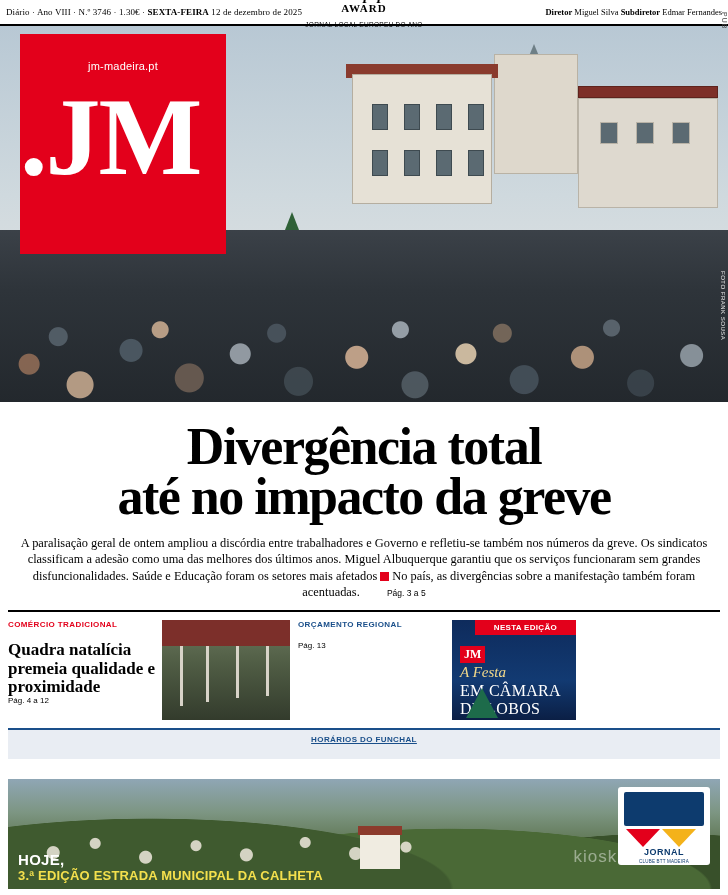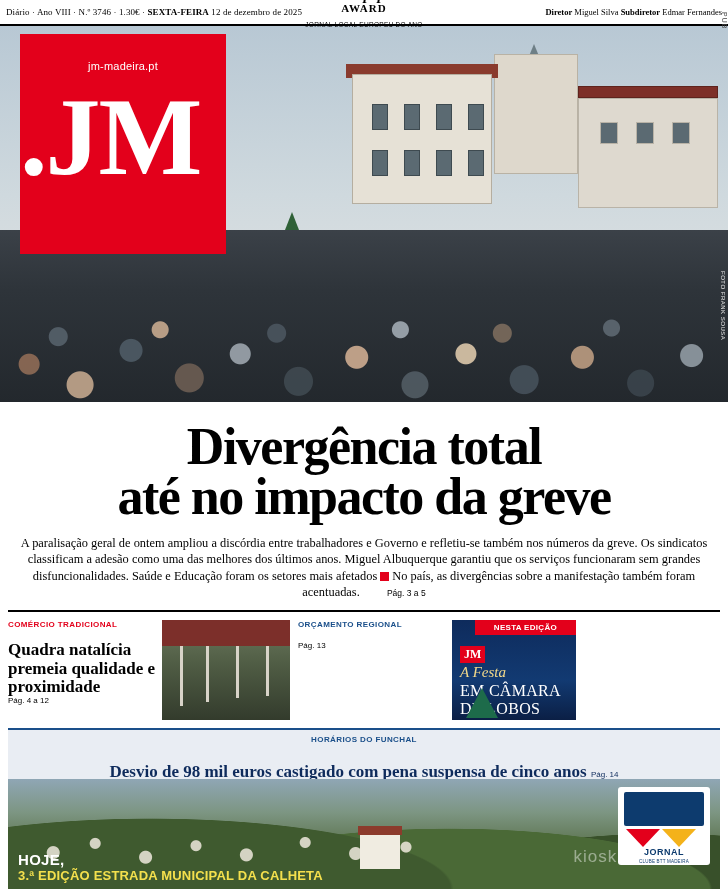--- a/index.html
+++ b/index.html
@@ -309,21 +309,22 @@
   .bluebar {
     margin: 8px 8px 0 8px;
     background: #e9edf3;
     border-top: 2px solid #1a4f8a;
     padding: 5px 0 7px 0;
     text-align: center;
     position: relative;
   }
   .bluebar .kicker {
     color: #1a4f8a;
-    margin-bottom: 18px;
+    margin-bottom: 8px;
+    text-decoration: underline;
   }
   .bluebar-title {
     font-family: "Liberation Serif", serif;
     font-weight: bold;
     font-size: 17px;
     color: #0e2b5c;
   }
 
   
   .ad {
@@ -534,24 +535,20 @@
     <div class="badge-nesta">NESTA EDIÇÃO</div>
     <div class="cover-jm">JM</div>
     <div class="cover-t1">A Festa</div>
     <div class="cover-t2">EM CÂMARA DE LOBOS</div>
     <div class="cover-tree"></div>
   </div>
 </div>
 
 <div class="bluebar">
   <div class="kicker">HORÁRIOS DO FUNCHAL</div>
-  <div class="bluebar-title">
-    <span>Desvio de 98 mil euros castigado com pena suspensa de cinco anos</span>
-    <span class="pgref">Pág. 14</span>
-  </div>
 </div>
 
 <div class="ad">
   <div class="ad-sky"></div>
   <div class="ad-hills"></div>
   <div class="ad-houses"></div>
   <div class="ad-church-roof"></div>
   <div class="ad-church"></div>
 
   <div class="watermark">kiosko.net</div>

